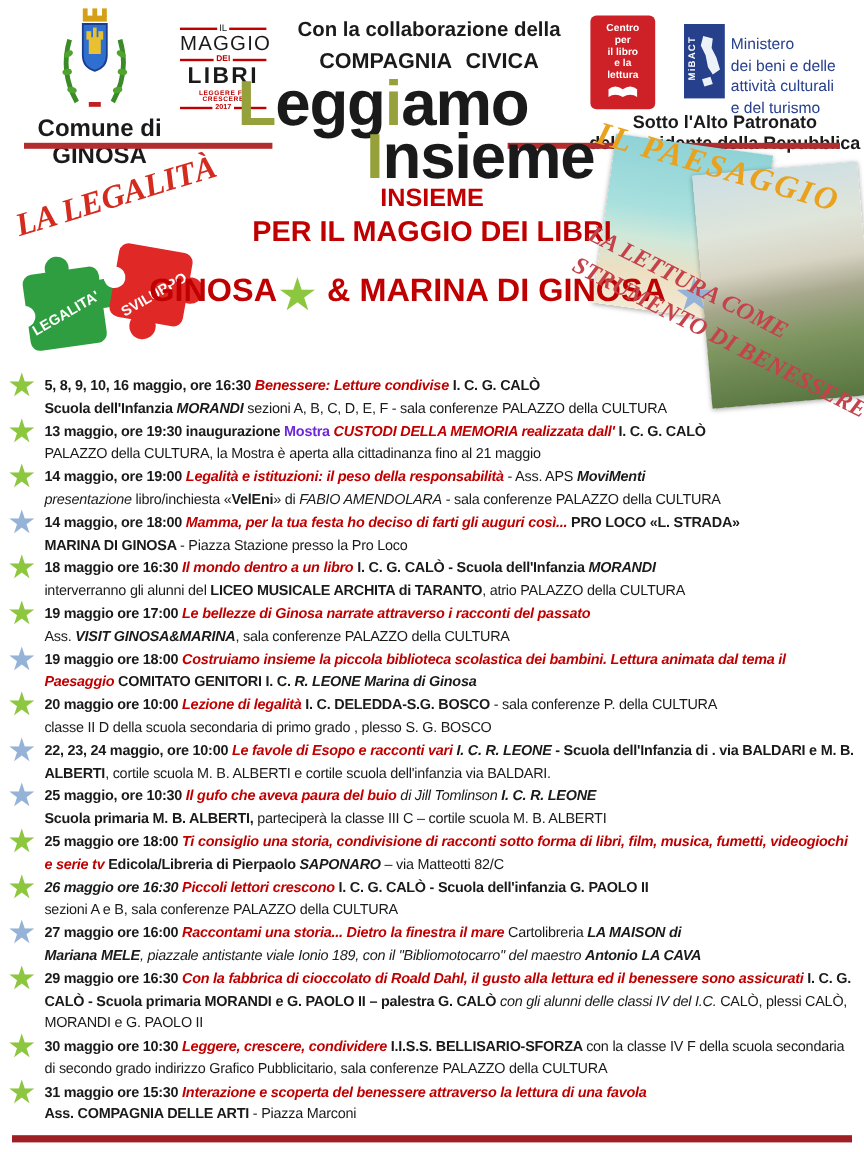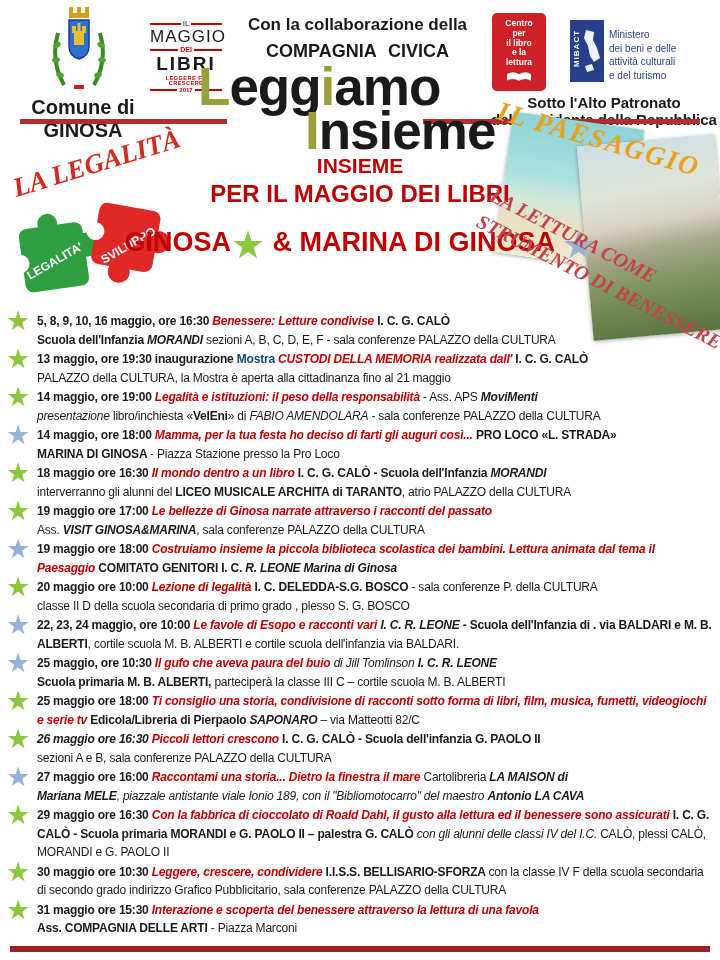--- a/index.html
+++ b/index.html
@@ -24,21 +24,21 @@
   .collab .c2{font-size:18px;font-weight:bold;word-spacing:7px;margin-top:6px;}
   .centro{position:absolute;left:492px;top:13px;width:54px;height:78px;background:#CE2127;
           border-radius:5px;color:#fff;text-align:center;font-weight:bold;font-size:8.5px;
           line-height:1.15;padding-top:6px;box-sizing:border-box;}
   .centro svg{margin-top:3px;}
   .mibact{position:absolute;left:570px;top:20px;display:flex;gap:5px;}
   .mibact-box{width:34px;height:62px;background:#27408B;position:relative;}
   .mibact-box .vtxt{position:absolute;left:-12px;top:24px;transform:rotate(-90deg);
           color:#fff;font-size:8px;font-weight:bold;letter-spacing:1px;}
   .mibact-box svg{position:absolute;right:2px;top:8px;}
-  .mibact-text{font-size:10px;color:#27408B;line-height:1.35;padding-top:8px;}
+  .mibact-text{font-size:13px;color:#27408B;line-height:1.35;padding-top:8px;}
   .patronato{position:absolute;left:490px;top:94px;width:228px;text-align:center;
           font-weight:bold;font-size:15px;line-height:1.15;}
 
   
   .logo1{position:absolute;left:198px;top:60px;font-size:53px;font-weight:bold;
          letter-spacing:-1px;line-height:1;z-index:3;}
   .logo2{position:absolute;left:305px;top:104px;font-size:53px;font-weight:bold;
          letter-spacing:-1px;line-height:1;z-index:3;}
   .lg-green{color:#97A13B;}
   .bar{position:absolute;height:5px;background:#B22E2E;top:119px;}
@@ -75,21 +75,21 @@
   
   .events{position:absolute;left:6px;top:312px;width:708px;z-index:7;}
   .event{position:relative;padding-left:31px;margin-bottom:1px;font-size:12px;
          line-height:18.5px;letter-spacing:-.2px;}
   .event .star{position:absolute;left:0;top:-4px;font-size:27px;line-height:1;}
   .event .star.green{color:#8DC63F;}
   .event .star.blue{color:#95B3D7;}
   .etext{white-space:pre-line;}
   .seg-d{font-weight:bold;}
   .seg-t{font-weight:bold;font-style:italic;color:#C00000;}
-  .seg-r{font-weight:bold;color:#0c4a6e;}
+  .seg-r{font-weight:bold;color:#6d28d9;}
   .seg-o{font-weight:bold;}
   .seg-i{font-style:italic;}
   .seg-b{font-weight:bold;font-style:italic;}
 
   .bottom-bar{position:absolute;left:10px;top:946px;width:700px;height:6px;background:#9E1F24;}
 </style>
 </head>
 <body>
 
 <div class="page">

